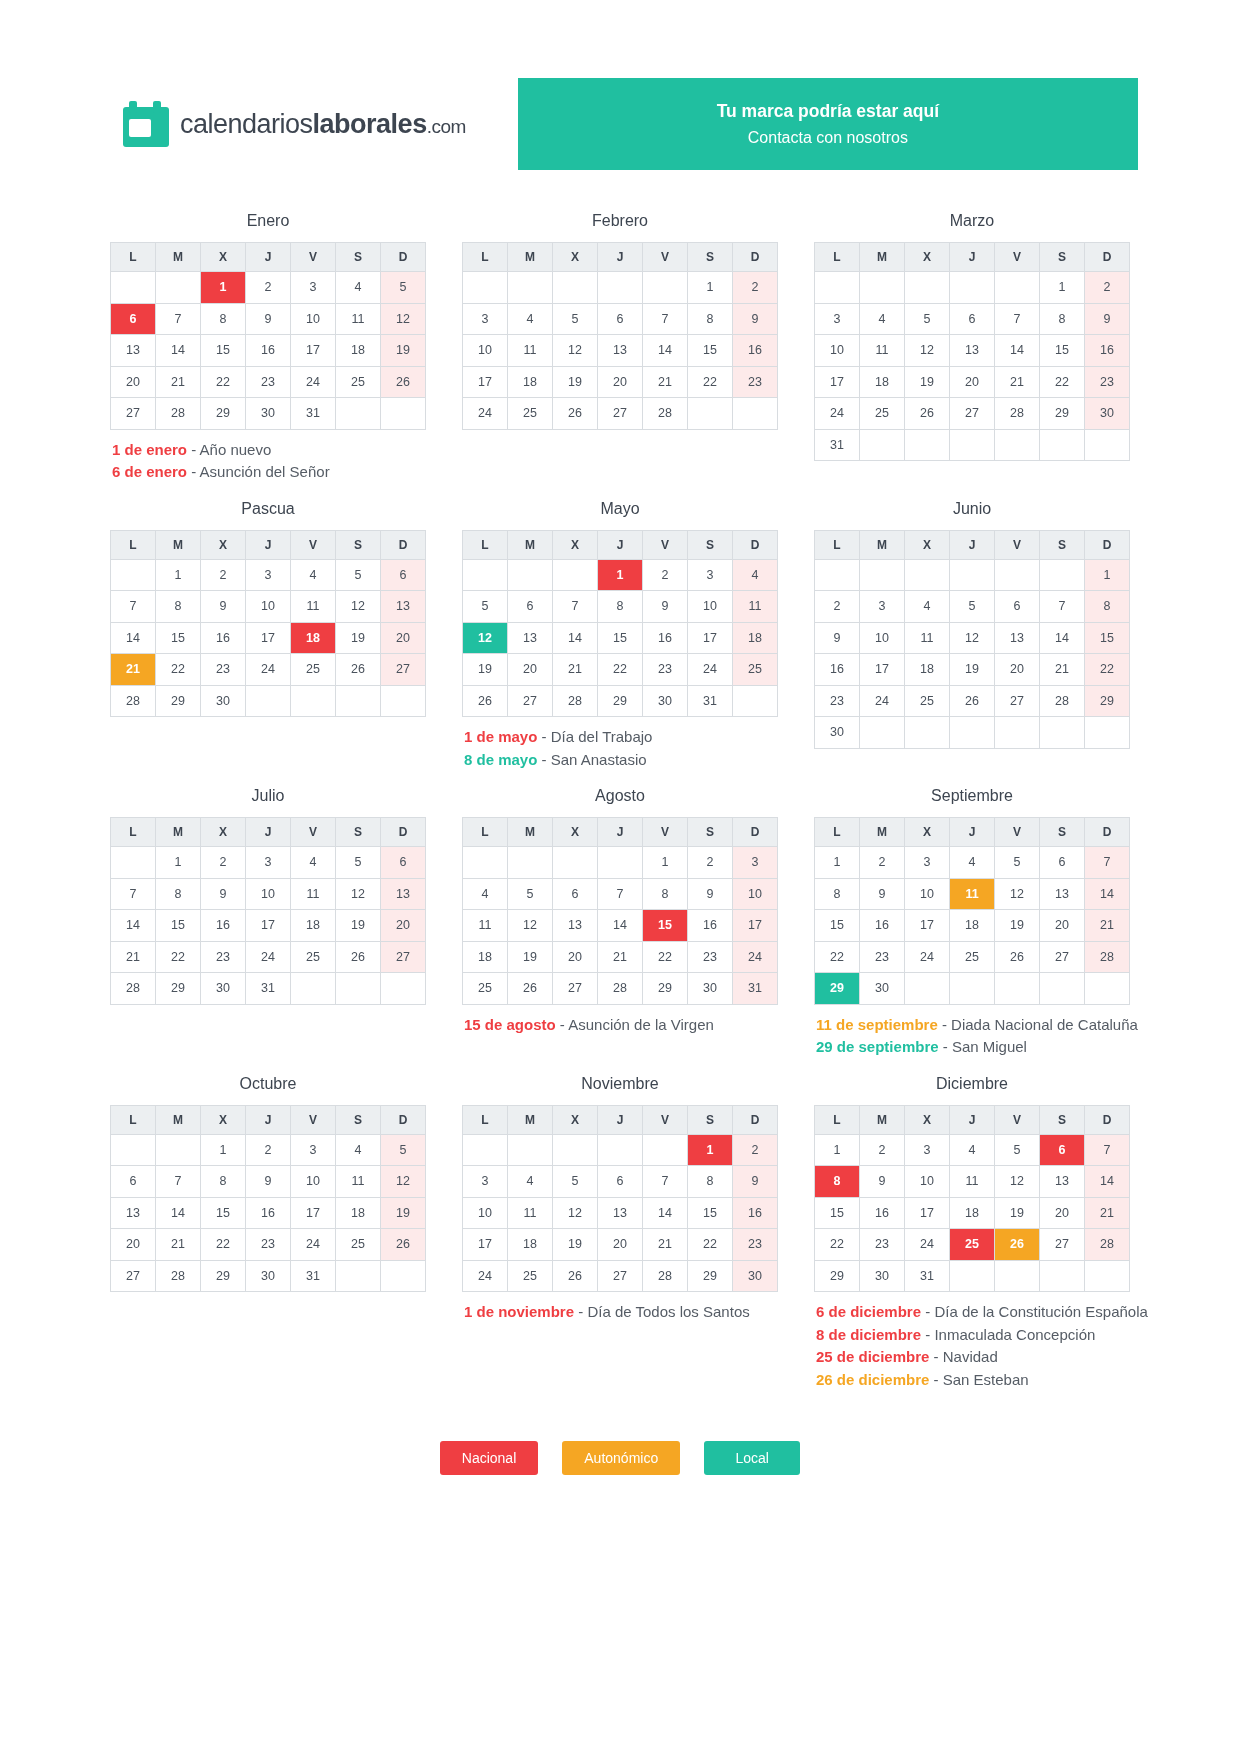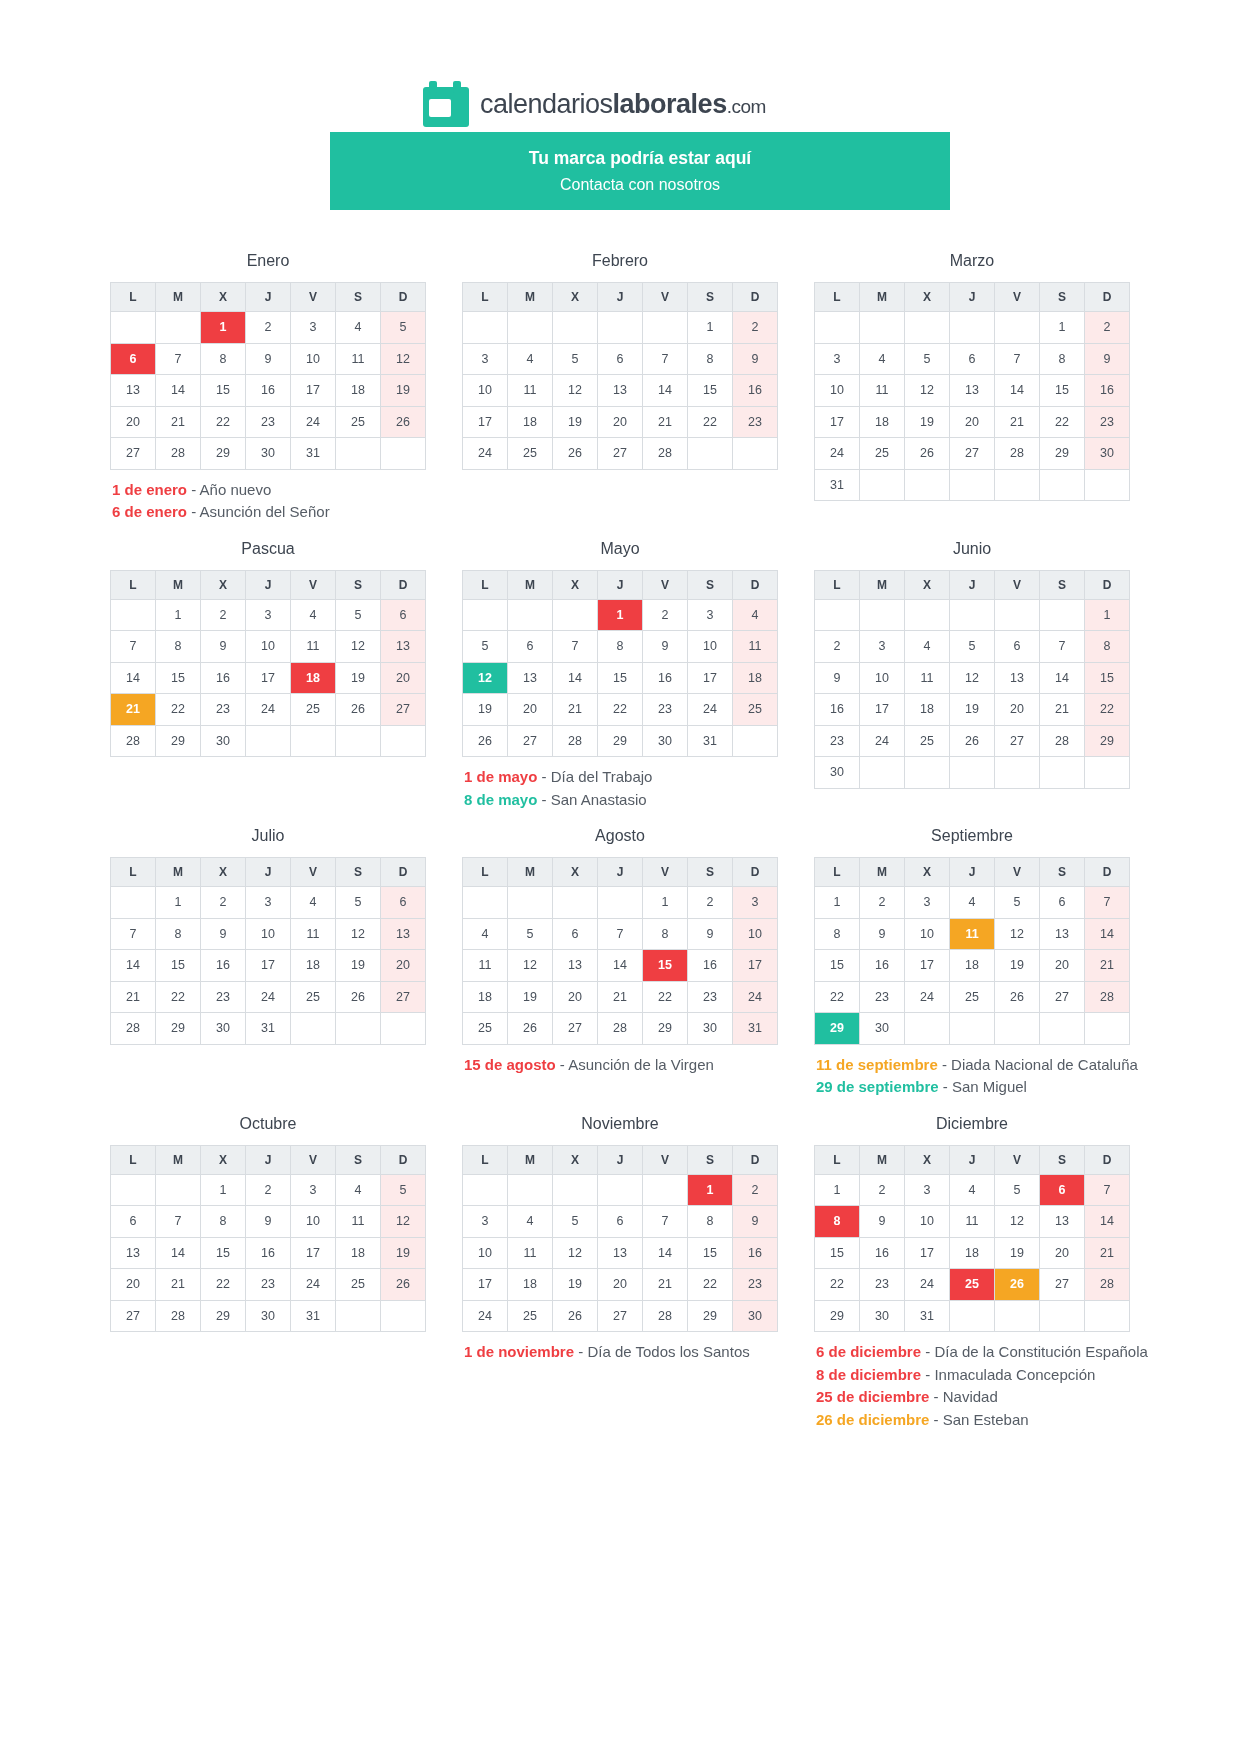--- a/index.html
+++ b/index.html
@@ -14,22 +14,21 @@
     width: 1240px; height: 1754px;
     background: #ffffff;
     padding: 0;
   }
 
   
   .header {
     display: flex;
     align-items: center;
     padding: 78px 120px 0 120px;
-    gap: 2px;
-    flex-direction: column;
+    gap: 12px;
   }
   .logo-wrap {
     display: flex;
     align-items: center;
     width: 400px;
     gap: 8px;
   }
   .logo-icon {
     width: 52px; height: 52px;
     position: relative;
@@ -40,21 +39,21 @@
     letter-spacing: -0.5px;
     color: #3d4550;
     white-space: nowrap;
   }
   .logo-text .bold { font-weight: bold; }
   .logo-text .dotcom { font-size: 19px; color: #3d4550; }
 
   .banner {
     flex: none;
     width: 620px;
-    height: 78px;
+    height: 92px;
     background: #20bfa0;
     color: #ffffff;
     display: flex;
     flex-direction: column;
     align-items: center;
     justify-content: center;
     margin-left: 40px;
   }
   .banner-line1 {
     font-size: 17.5px;
@@ -973,14 +972,19 @@
         </table>
         <div class="notes">
           <div class="note"><span class="d-nac">6 de diciembre</span> - <span>Día de la Constitución Española</span></div>
           <div class="note"><span class="d-nac">8 de diciembre</span> - <span>Inmaculada Concepción</span></div>
           <div class="note"><span class="d-nac">25 de diciembre</span> - <span>Navidad</span></div>
           <div class="note"><span class="d-aut">26 de diciembre</span> - <span>San Esteban</span></div>
         </div>
       </div>
     </div>
 
+  <div class="legend" id="legend-container">
+      <div class="legend-item legend-nac">Nacional</div>
+      <div class="legend-item legend-aut">Autonómico</div>
+      <div class="legend-item legend-loc">Local</div>
+    </div>
 
 </div>
 
 </body></html>

